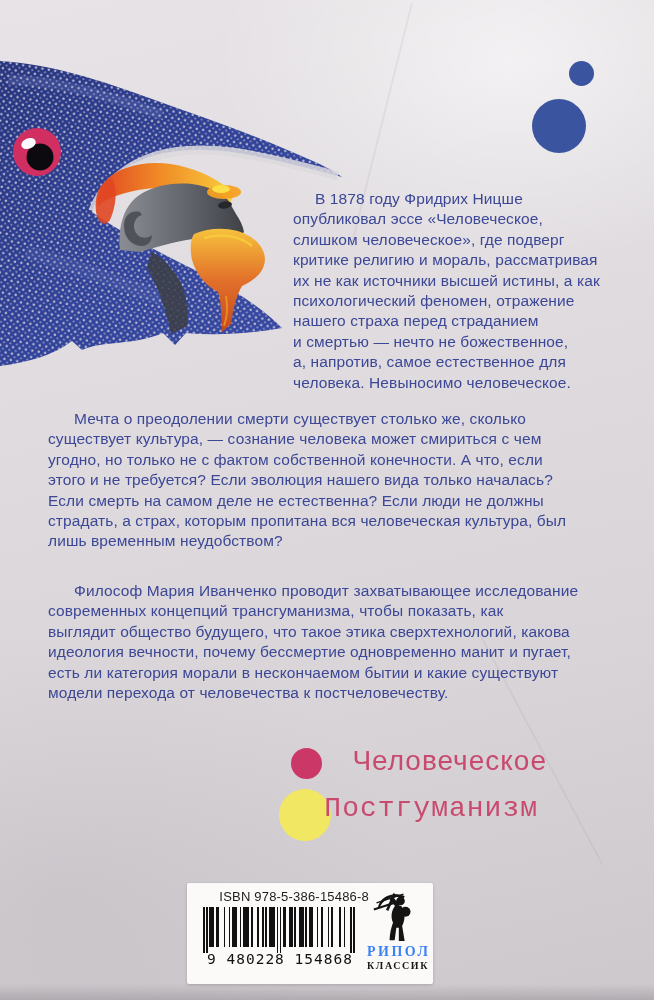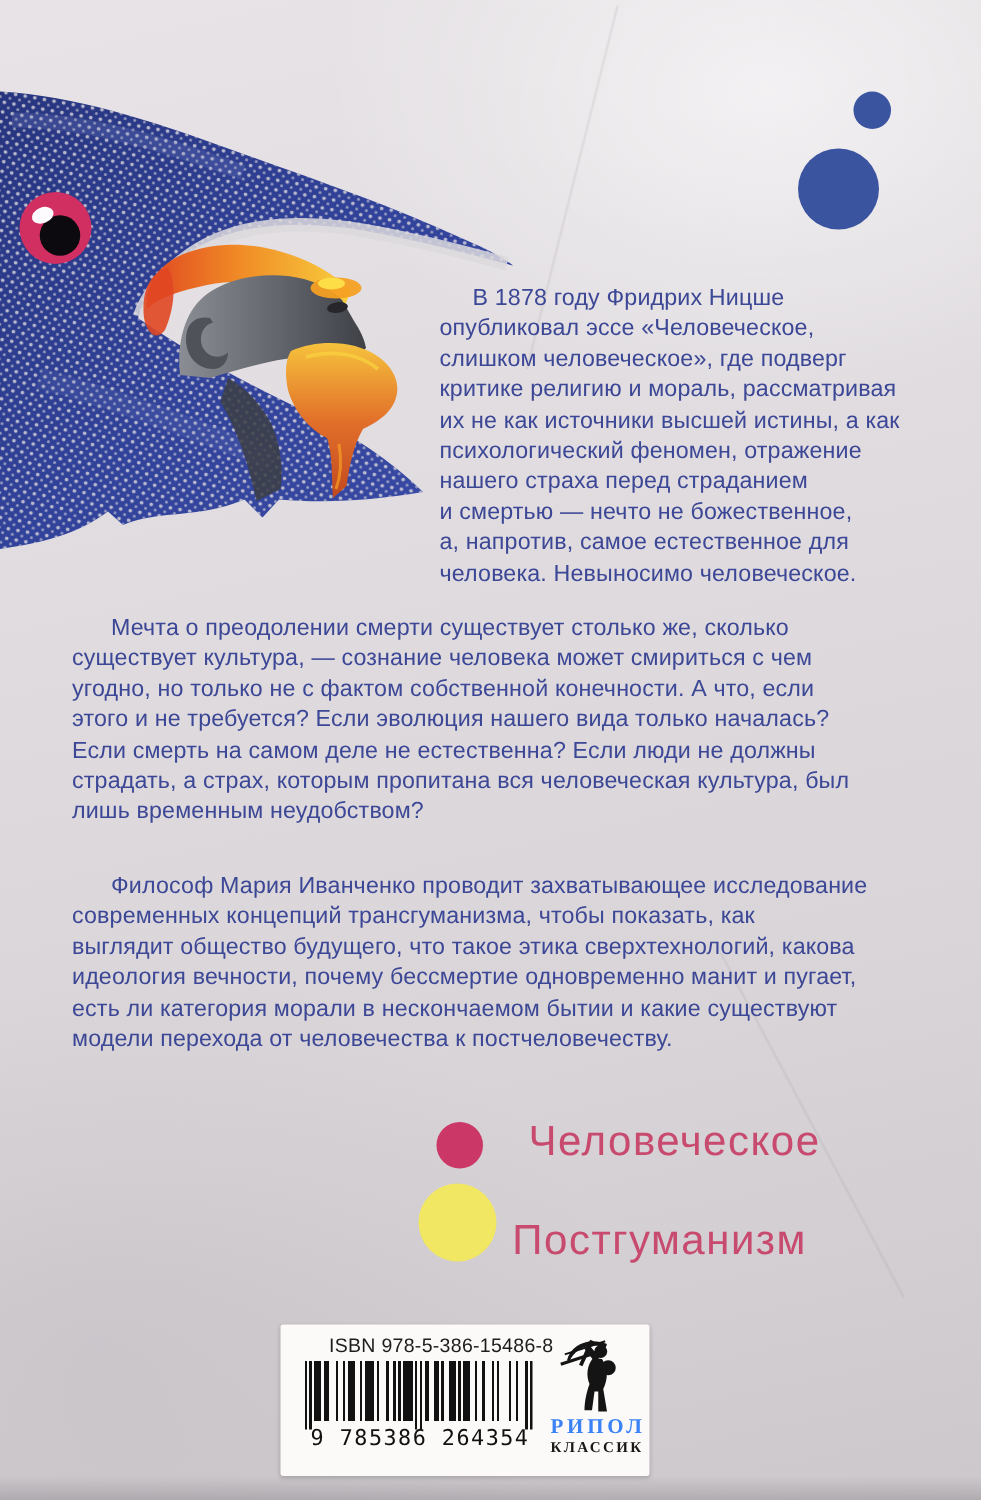--- a/index.html
+++ b/index.html
@@ -44,21 +44,21 @@
 
   .kw{
     position:absolute;
     color:var(--kw-pink,#c84a6e);
     font-size:28px;line-height:34px;
     font-weight:500;letter-spacing:1px;
     white-space:nowrap;
   }
   .kw-1{top:744px;right:107px;}
   .kw-2{top:776px;right:89px;}
-  .kw-3{top:810px;right:116px;}
+  .kw-3{top:792px;right:116px;font-family:Liberation Mono, monospace;}
 
   .barcode-box{
     position:absolute;left:187px;top:883px;width:246px;height:101px;
     background:#fbfaf8;border-radius:2px;
     box-shadow:0 1px 3px rgba(60,55,60,.25);
   }
   .isbn{
     position:absolute;left:6px;top:6px;width:176px;
     text-align:right;color:#1d1d1d;font-size:13px;letter-spacing:.2px;
   }
@@ -281,21 +281,21 @@
         <rect x="68" y="0" width="1" height="40" fill="#111"></rect>
         <rect x="71" y="0" width="1" height="40" fill="#111"></rect>
         <rect x="74" y="0" width="1" height="40" fill="#111"></rect>
         <rect x="78" y="0" width="1" height="40" fill="#111"></rect>
         <rect x="80" y="0" width="1" height="40" fill="#111"></rect>
         <rect x="85" y="0" width="1" height="40" fill="#111"></rect>
         <rect x="88" y="0" width="1" height="40" fill="#111"></rect>
         <rect x="92" y="0" width="1" height="46" fill="#111"></rect>
         <rect x="94" y="0" width="1" height="46" fill="#111"></rect>
       </svg>
-    <div class="bar-digits">9 785386 264354</div>
+    <div class="bar-digits">9 480228 154868</div>
 
     <div class="publisher">
       <svg width="50" height="56" viewBox="0 0 60 64" aria-hidden="true">
         <g fill="#141414" stroke="none">
           <path d="M 6,21 C 9,9 23,2 38,8 L 37,11 C 24,6 12,12 8,22 Z"></path>
           <rect x="5" y="10" width="34" height="1.6" transform="rotate(-18 22 16)"></rect>
           <rect x="0" y="17" width="38" height="2.6" transform="rotate(-18 19 18)"></rect>
           <rect x="20" y="4" width="3" height="22" transform="rotate(24 21 15)"></rect>
           <circle cx="33" cy="14" r="5.2"></circle>
           <circle cx="39" cy="27" r="6"></circle>

